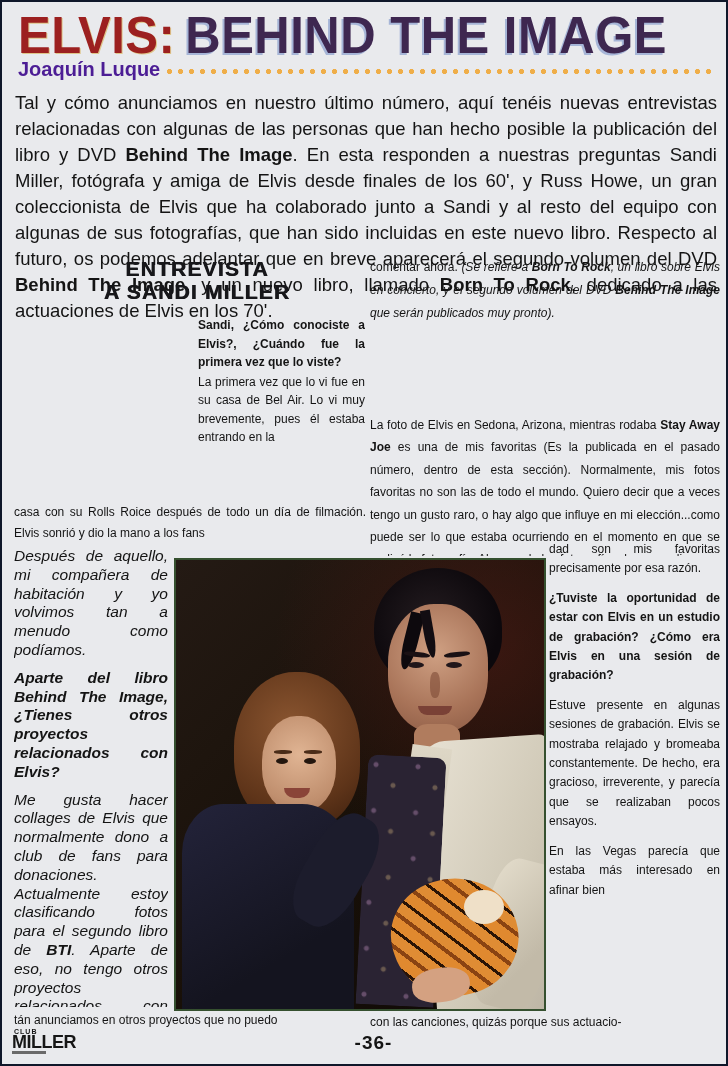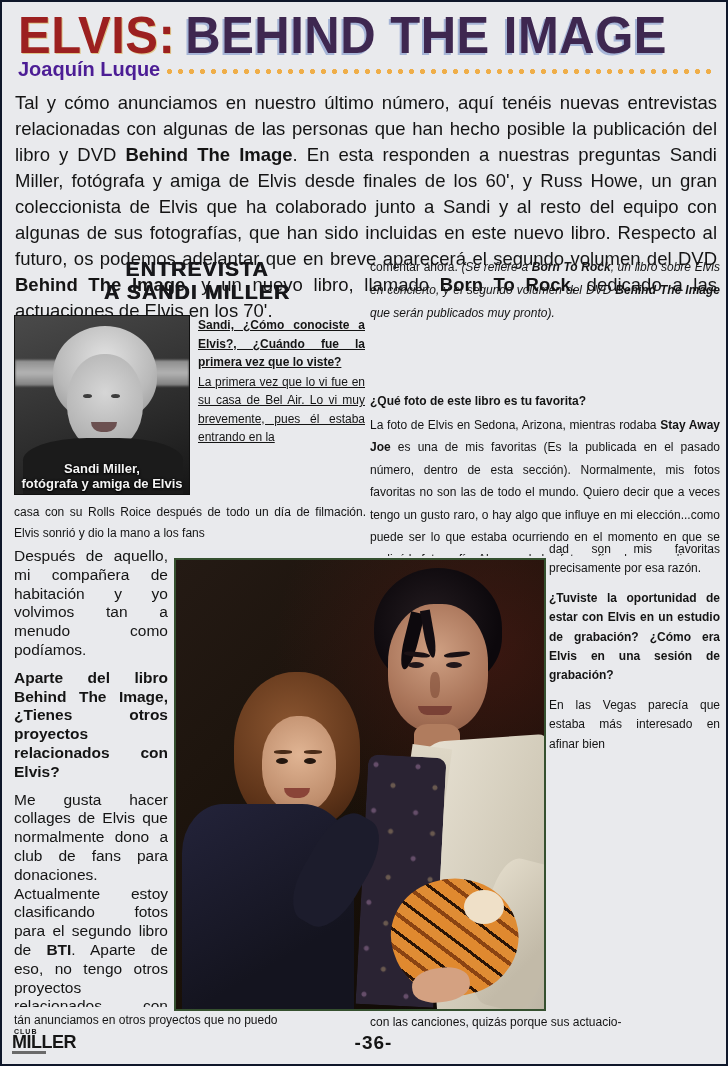--- a/index.html
+++ b/index.html
@@ -43,23 +43,23 @@
     letter-spacing:1.2px;color:#17171a;
     text-shadow:.6px 0 0 #17171a;
   }
   
   .tx{margin:0;text-align:justify;font-size:12px;}
   .b{font-weight:700;}
   .i{font-style:italic;}
   .qbold{font-weight:700;}
   .block{position:absolute;overflow:hidden;}
   #q1-block{left:196px;top:314px;width:167px;height:188px;line-height:18.5px;}
-  #q1-block p{margin:0 0 1px 0;text-decoration:underline;}
+  #q1-block p{margin:0 0 1px 0;}
   #a1-wide{left:12px;top:500px;width:352px;height:44px;line-height:21px;}
-  #left-narrow{left:12px;top:545px;width:154px;height:460px;line-height:18.8px;font-size:15.5px;}
+  #left-narrow{left:12px;top:545px;width:154px;height:460px;line-height:18.8px;font-size:15.5px;font-style:italic;}
   #left-narrow p{margin:0 0 9px 0;}
   #left-overflow{left:12px;top:1008px;width:360px;height:22px;line-height:20px;white-space:nowrap;}
   #right-top{left:368px;top:254px;width:350px;height:130px;line-height:23px;}
   #q3-line{left:368px;top:388px;width:350px;height:24px;line-height:22px;}
   #a3-block{left:368px;top:412px;width:350px;height:142px;line-height:22.4px;}
   #right-narrow{left:547px;top:538px;width:171px;height:468px;line-height:19.4px;}
   #right-narrow p{margin:0 0 10px 0;}
   #right-overflow{left:368px;top:1010px;width:356px;height:22px;line-height:20px;white-space:nowrap;}
   
   .sandi-photo{
@@ -154,56 +154,43 @@
     <span class="dotted-rule"></span>
   </div>
 
   <p class="intro"><span>Tal y cómo anunciamos en nuestro último número, aquí tenéis nuevas entrevistas relacionadas con algunas de las personas que han hecho posible la publicación del libro y DVD </span><span class="b">Behind The Image</span><span>. En esta responden a nuestras preguntas Sandi Miller, fotógrafa y amiga de Elvis desde finales de los 60', y Russ Howe, un gran coleccionista de Elvis que ha colaborado junto a Sandi y al resto del equipo con algunas de sus fotografías, que han sido incluidas en este nuevo libro. Respecto al futuro, os podemos adelantar que en breve aparecerá el segundo volumen del DVD </span><span class="b">Behind The Image</span><span>, y un nuevo libro, llamado </span><span class="b">Born To Rock</span><span>, dedicado a las actuaciones de Elvis en los 70'.</span></p>
 
   <div class="lheading">
     <div>ENTREVISTA</div>
     <div>A SANDI MILLER</div>
   </div>
 
-  <div class="sandi-photo">
-    <div class="sandi-band"></div>
-    <div class="sandi-hair"></div>
-    <div class="sandi-face"></div>
-    <div class="sandi-eye l"></div>
-    <div class="sandi-eye r"></div>
-    <div class="sandi-mouth"></div>
-    <div class="sandi-body"></div>
-    <div class="photo-caption">
-      <div>Sandi Miller,</div>
-      <div>fotógrafa y amiga de Elvis</div>
-    </div>
-  </div>
 
   <div class="block tx" id="q1-block">
     <p class="qbold">Sandi, ¿Cómo conociste a Elvis?, ¿Cuándo fue la primera vez que lo viste?</p>
     <p>La primera vez que lo vi fue en su casa de Bel Air. Lo vi muy brevemente, pues él estaba entrando en la</p>
   </div>
 
   <div class="block tx" id="a1-wide">casa con su Rolls Roice después de todo un día de filmación. Elvis sonrió y dio la mano a los fans</div>
 
   <div class="block tx" id="left-narrow">
     <p>Después de aquello, mi compañera de habitación y yo volvimos tan a menudo como podíamos.</p>
     <p class="qbold">Aparte del libro Behind The Image, ¿Tienes otros proyectos relacionados con Elvis?</p>
     <p><span>Me gusta hacer collages de Elvis que normalmente dono a club de fans para donaciones. Actualmente estoy clasificando fotos para el segundo libro de </span><span class="b">BTI</span><span>. Aparte de eso, no tengo otros proyectos relacionados con Elvis, pero se que Bud Glass y Praytome Publishing es-</span></p>
   </div>
 
   <div class="block tx" id="left-overflow">tán anunciamos en otros proyectos que no puedo</div>
 
   <div class="block tx" id="right-top"><span>comentar ahora. </span><span class="i">(Se refiere a </span><span class="b i">Born To Rock</span><span class="i">, un libro sobre Elvis en concierto, y el segundo volumen del DVD </span><span class="b i">Behind The Image</span><span class="i"> que serán publicados muy pronto).</span></div>
-  <div class="block tx qbold" id="q3-line">¿Qué foto de este libro es tu favorita?</div>
   <div class="block tx" id="a3-block"><span>La foto de Elvis en Sedona, Arizona, mientras rodaba </span><span class="b">Stay Away Joe</span><span> es una de mis favoritas (Es la publicada en el pasado número, dentro de esta sección). Normalmente, mis fotos favoritas no son las de todo el mundo. Quiero decir que a veces tengo un gusto raro, o hay algo que influye en mi elección...como puede ser lo que estaba ocurriendo en el momento en que se realizó la fotografía. Algunas de las fotografías de peor cali-</span></div>
 
   <div class="block tx" id="right-narrow">
     <p>dad son mis favoritas precisamente por esa razón.</p>
     <p class="qbold">¿Tuviste la oportunidad de estar con Elvis en un estudio de grabación? ¿Cómo era Elvis en una sesión de grabación?</p>
+    <p>Estuve presente en algunas sesiones de grabación. Elvis se mostraba relajado y bromeaba constantemente. De hecho, era gracioso, irreverente, y parecía que se realizaban pocos ensayos.</p>
     <p>En las Vegas parecía que estaba más interesado en afinar bien</p>
   </div>
 
   <div class="block tx" id="right-overflow">con las canciones, quizás porque sus actuacio-</div>
 
   <div class="elvis-photo">
     <div class="ep elvis-hair"></div>
     <div class="ep elvis-face"></div>
     <div class="ep elvis-forelock"></div>
     <div class="ep elvis-forelock2"></div>

